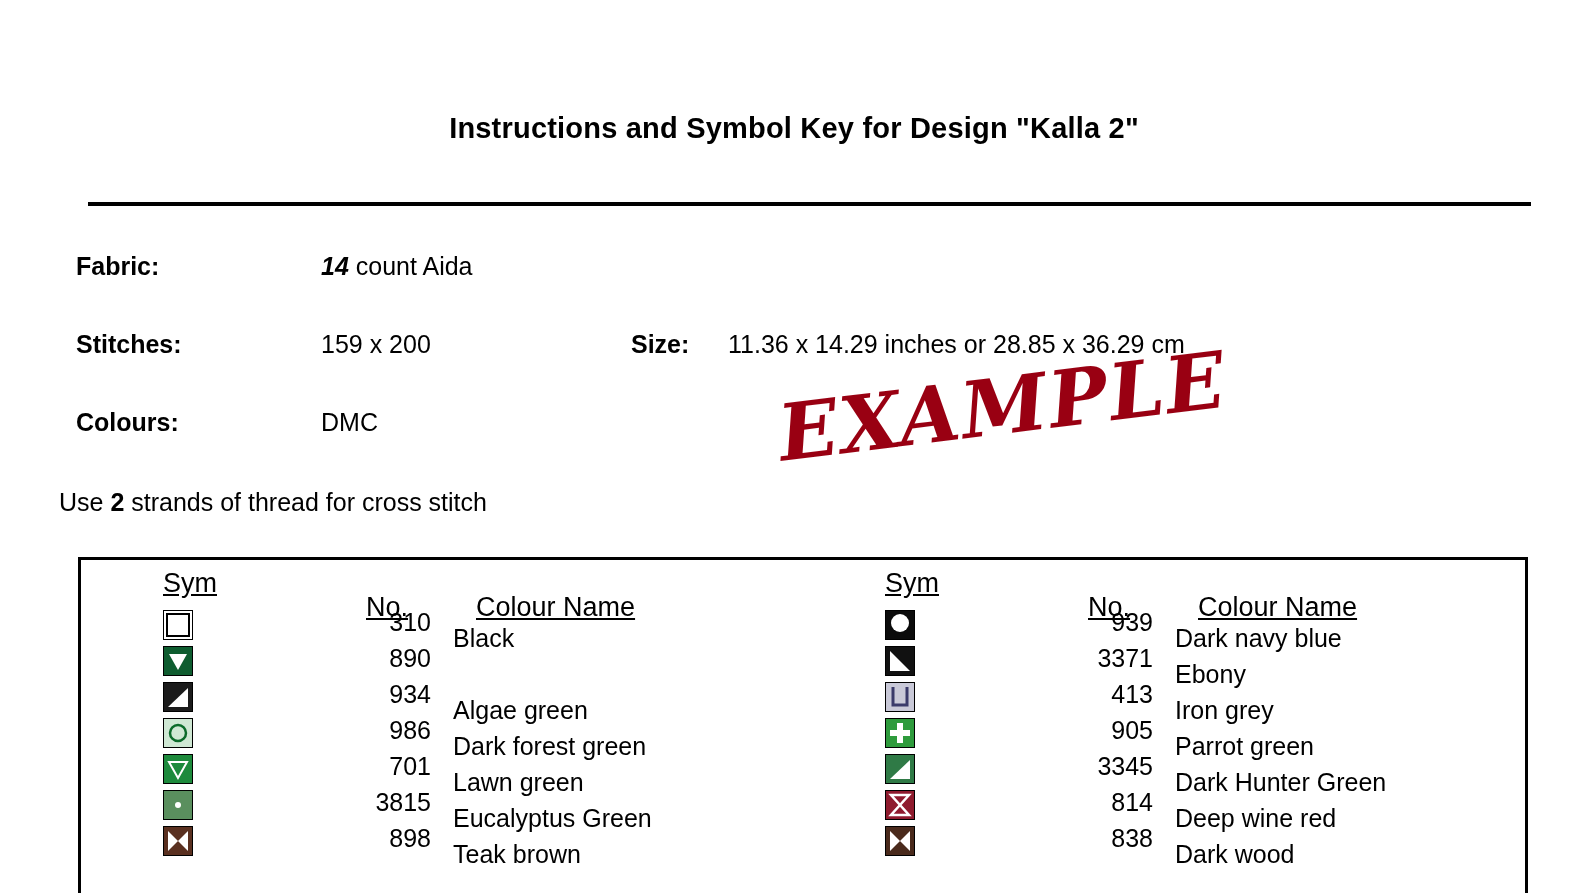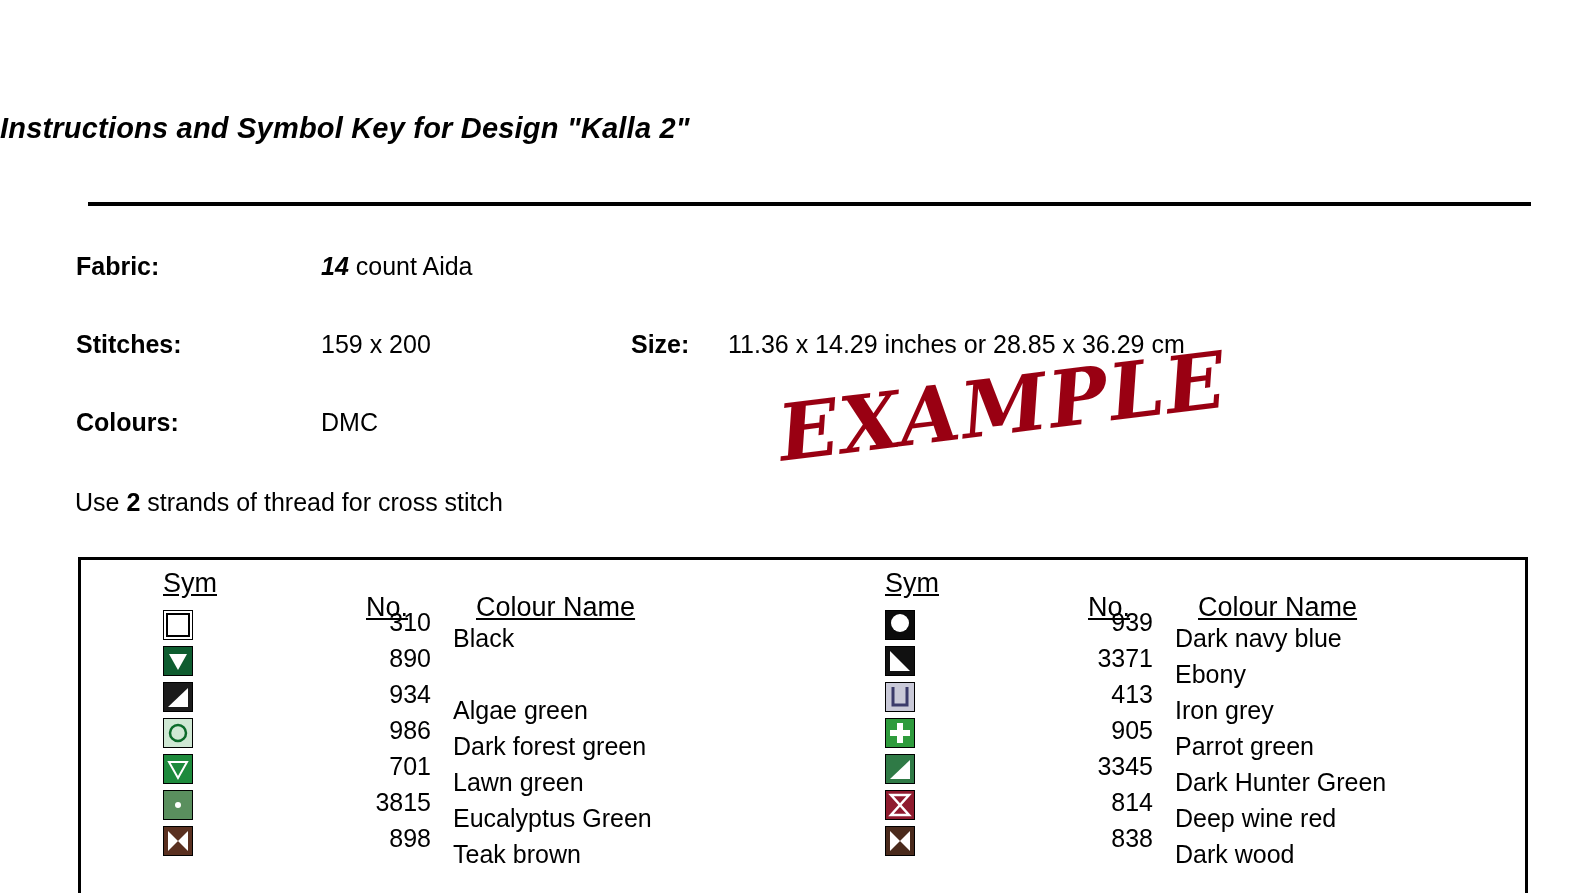--- a/index.html
+++ b/index.html
@@ -18,24 +18,24 @@
   .page {
     position: relative;
     width: 1588px;
     height: 893px;
   }
   .title {
     position: absolute;
     top: 112px;
     left: 0;
     width: 1588px;
+    text-align: center;
     font-size: 29px;
     font-weight: bold;
     letter-spacing: 0.2px;
-    font-style: italic;
   }
   .rule {
     position: absolute;
     top: 202px;
     left: 88px;
     width: 1443px;
     height: 4px;
     background: #000000;
   }
   .info {
@@ -68,21 +68,21 @@
     top: 0;
     font-weight: bold;
   }
   .size-value {
     position: absolute;
     left: 652px;
     top: 0;
   }
   .strands {
     position: absolute;
-    left: 75px;
+    left: 59px;
     top: 488px;
     font-size: 25px;
   }
   .strands b { font-weight: bold; }
 
   .example-stamp {
     position: absolute;
     left: 780px;
     top: 388px;
     width: 520px;

